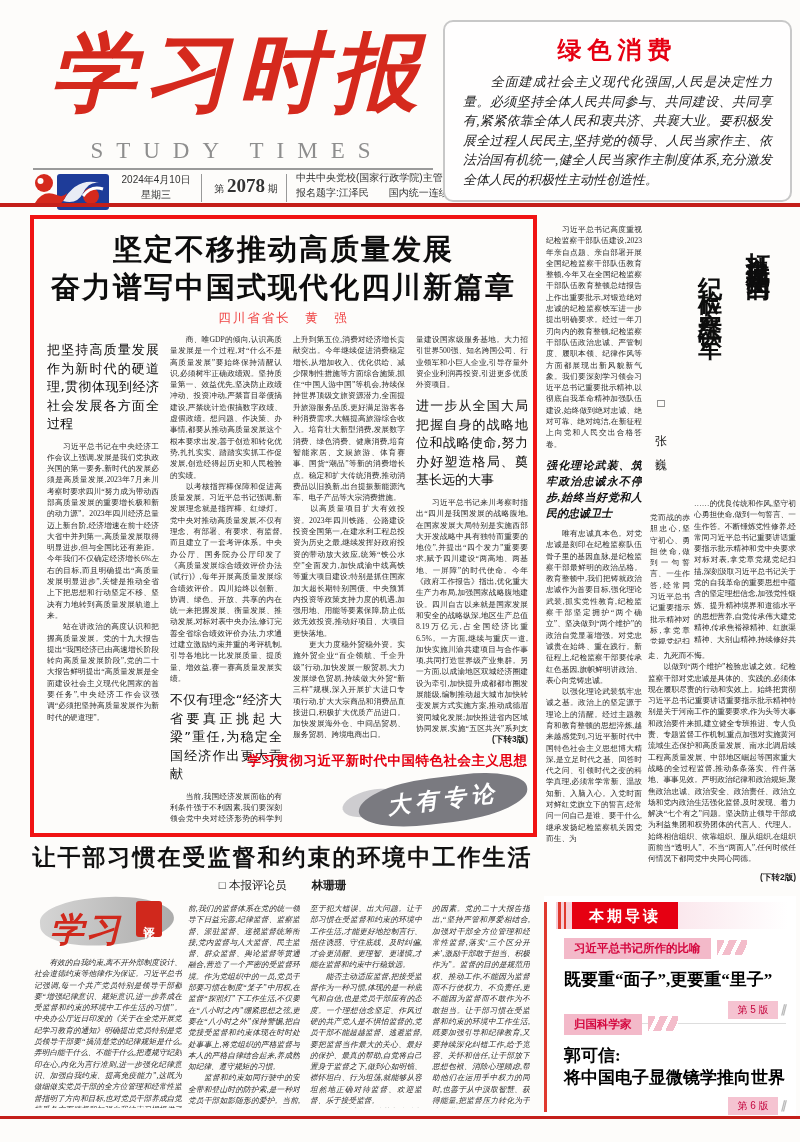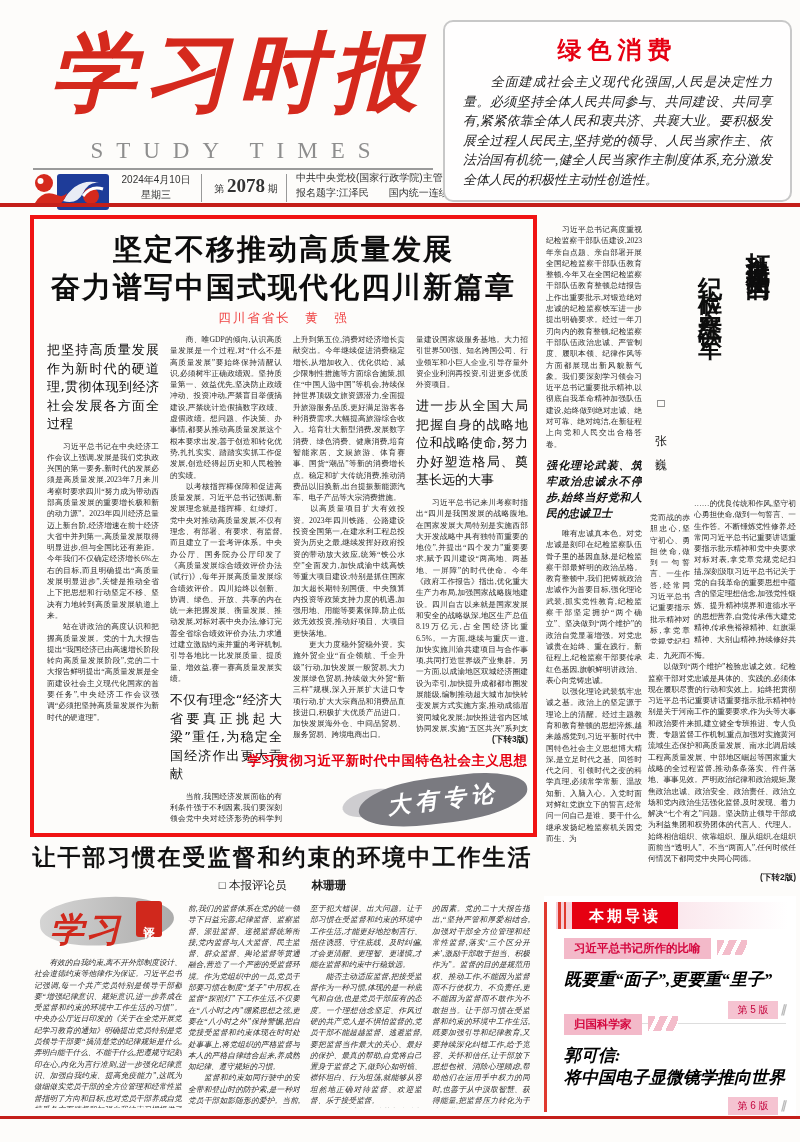--- a/index.html
+++ b/index.html
@@ -48,21 +48,21 @@
   .digest{background:#fff;}
   .digest-bar{background:#e0392f;}
   .digest-strip{background:linear-gradient(90deg,#f6ccd6 0%,#fbe9ee 55%,#ffffff 100%);}
   .digest-head{background:#e60012;color:#fff;font-weight:900;font-size:15px;letter-spacing:3px;
                text-align:center;line-height:27px;}
   .tag-chip{display:inline-block;background:#f3b9c9;color:#d4063e;font-weight:700;font-size:11.5px;
             padding:3px 10px;}
   .deco-stripes{display:inline-block;width:30px;height:15px;vertical-align:middle;margin-left:6px;
                 background:repeating-linear-gradient(115deg,#f3bcca 0 7px,#ffffff 7px 11px);}
   .digest-hl{font-family:"Liberation Serif",serif;font-weight:900;font-size:17px;line-height:22px;
-             color:#000;white-space:pre-line;font-style:italic;}
+             color:#000;white-space:pre-line;}
   .page-chip{display:inline-block;background:#f5c3d1;color:#c4063e;font-size:10px;padding:2px 9px;}
   .page-deco{color:#bbb;font-style:italic;font-weight:700;font-size:11px;margin-left:3px;}
   .digest-div{border-top:1px solid #ddd;}
   
   .bh{font-family:"Liberation Serif",serif;font-weight:700;font-size:23px;letter-spacing:2px;
       text-align:center;color:#111;}
   .bby{font-size:11.5px;text-align:center;color:#222;}
   .bby b{font-weight:700;margin-left:22px;}
   .logo-blob{background:linear-gradient(100deg,#c9c9c9,#8f8f8f);border-radius:45% 55% 50% 50%;
              transform:rotate(-4deg);opacity:.75;}

